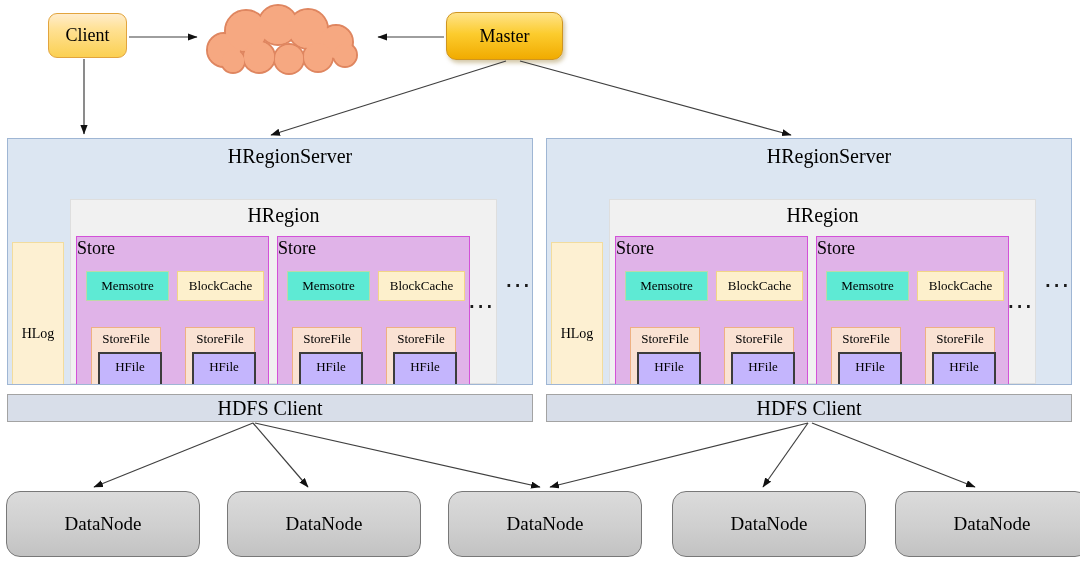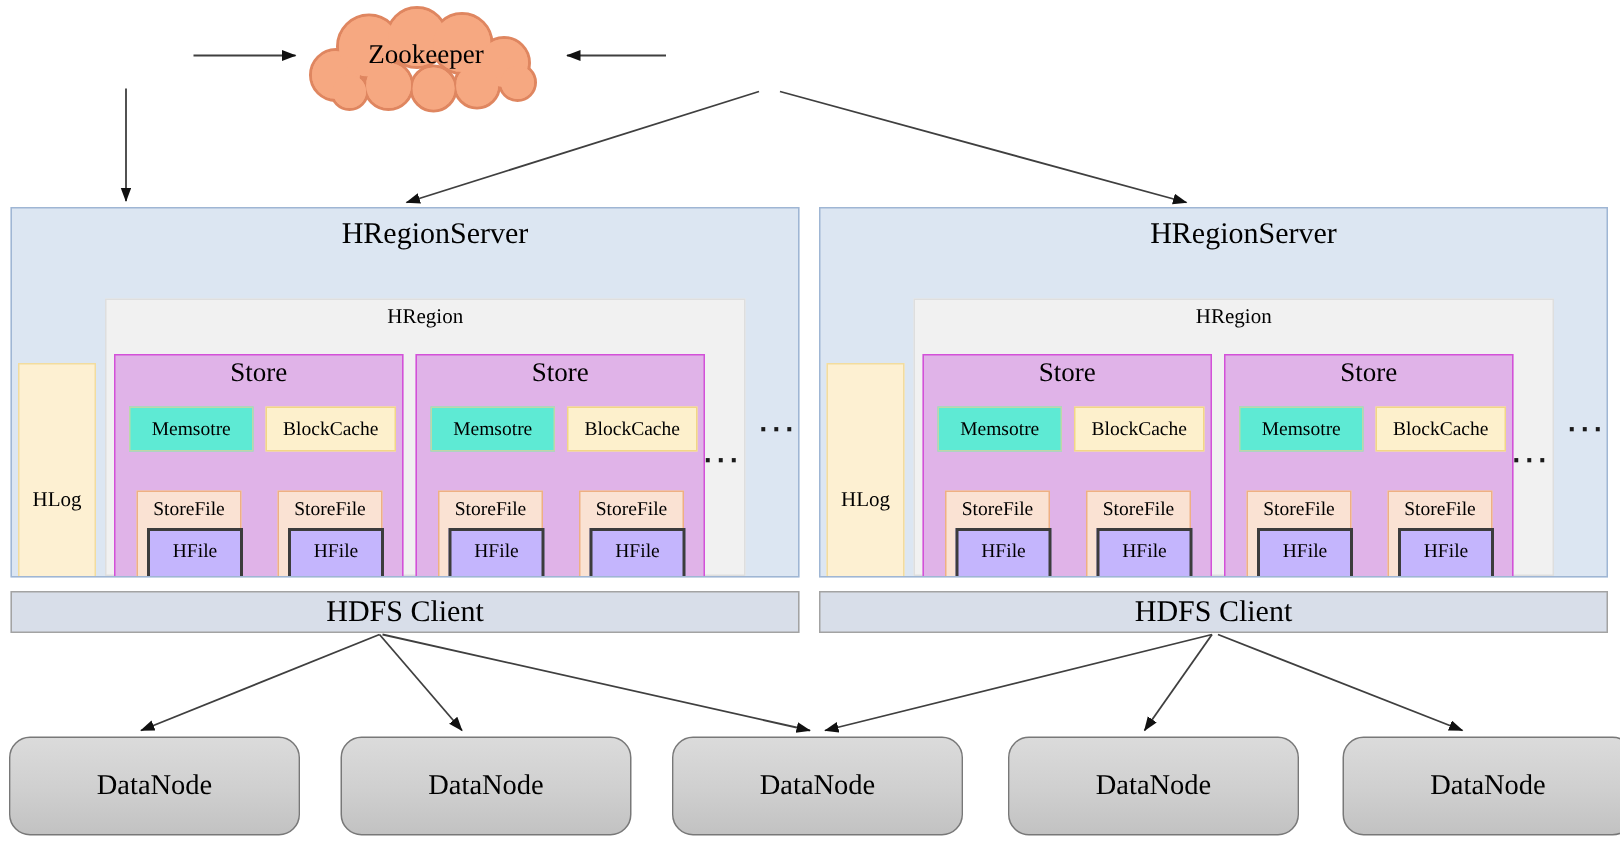--- a/index.html
+++ b/index.html
@@ -32,27 +32,27 @@
   }
   .hrs-title{left:0;top:6px;width:100%;text-align:center;font-size:20px;margin-left:20px;}
   .hlog{
     left:4px;top:60px;width:52px;height:184px;background:#fdf0d2;
     border:1px solid #f2dc9e;font-size:14px;margin-top:43px;
   }
   .hregion{
     left:62px;top:60px;width:427px;height:185px;background:#f1f1f1;
     border:1px solid #dedede;
   }
-  .hregion-title{left:0;top:4px;width:100%;text-align:center;font-size:14px;}
+  .hregion-title{left:0;top:4px;width:100%;text-align:center;font-size:20px;}
   .store{
     top:36px;width:193px;height:152px;background:#e0b3e8;
     border:1.5px solid #d351d8;
   }
   .store-a{left:5px;} .store-b{left:206px;}
-  .store-title{left:0;top:1px;width:100%;text-align:center;font-size:18px;}
+  .store-title{left:0;top:1px;width:100%;font-size:18px;}
   .mem{
     left:9px;top:34px;width:83px;height:30px;background:#5eead4;
     border:1px solid #bdd8a8;font-size:13px;
   }
   .bc{
     left:100px;top:34px;width:87px;height:30px;background:#fdf0cc;
     border:1px solid #f2d686;font-size:13px;
   }
   .sf{
     top:90px;width:70px;height:70px;background:#fae2d3;
@@ -102,20 +102,23 @@
     <line x1="506" y1="61" x2="271" y2="135" marker-end="url(#ah)"></line>
     <line x1="520" y1="61" x2="791" y2="135" marker-end="url(#ah)"></line>
     <line x1="253" y1="423" x2="94" y2="487" marker-end="url(#ah)"></line>
     <line x1="253" y1="423" x2="308" y2="487" marker-end="url(#ah)"></line>
     <line x1="255" y1="423" x2="540" y2="487" marker-end="url(#ah)"></line>
     <line x1="808" y1="423" x2="550" y2="487" marker-end="url(#ah)"></line>
     <line x1="808" y1="423" x2="763" y2="487" marker-end="url(#ah)"></line>
     <line x1="812" y1="423" x2="975" y2="487" marker-end="url(#ah)"></line>
   </svg>
 
+  <div class="abs center client">
+    <span>Client</span>
+  </div>
 
   <div class="abs cloud-wrap">
     <svg width="180" height="78" viewBox="0 0 180 78">
       <g fill="#f6a881" stroke="#df8660" stroke-width="2">
         <circle cx="30" cy="48" r="17"></circle>
           <circle cx="52" cy="29" r="21"></circle>
         <circle cx="84" cy="23" r="20"></circle>
           <circle cx="114" cy="27" r="20"></circle>
         <circle cx="142" cy="40" r="17"></circle>
           <circle cx="151" cy="53" r="12"></circle>
@@ -130,23 +133,25 @@
         <circle cx="84" cy="23" r="19"></circle>
           <circle cx="114" cy="27" r="19"></circle>
         <circle cx="142" cy="40" r="16"></circle>
           <circle cx="151" cy="53" r="11"></circle>
         <circle cx="124" cy="55" r="14"></circle>
           <circle cx="95" cy="57" r="14"></circle>
         <circle cx="65" cy="55" r="15"></circle>
           <circle cx="39" cy="59" r="11"></circle>
       </g>
     </svg>
-    <div class="abs cloud-label">Zookeeper</div>
-  </div>
-
+  </div>
+
+  <div class="abs center master">
+    <span>Master</span>
+  </div>
 
   <div class="abs hrs" style="left:7px;">
     <div class="abs hrs-title">HRegionServer</div>
     <div class="abs center hlog">
       <span>HLog</span>
     </div>
     <div class="abs hregion">
       <div class="abs hregion-title">HRegion</div>
 
       <div class="abs store store-a">

